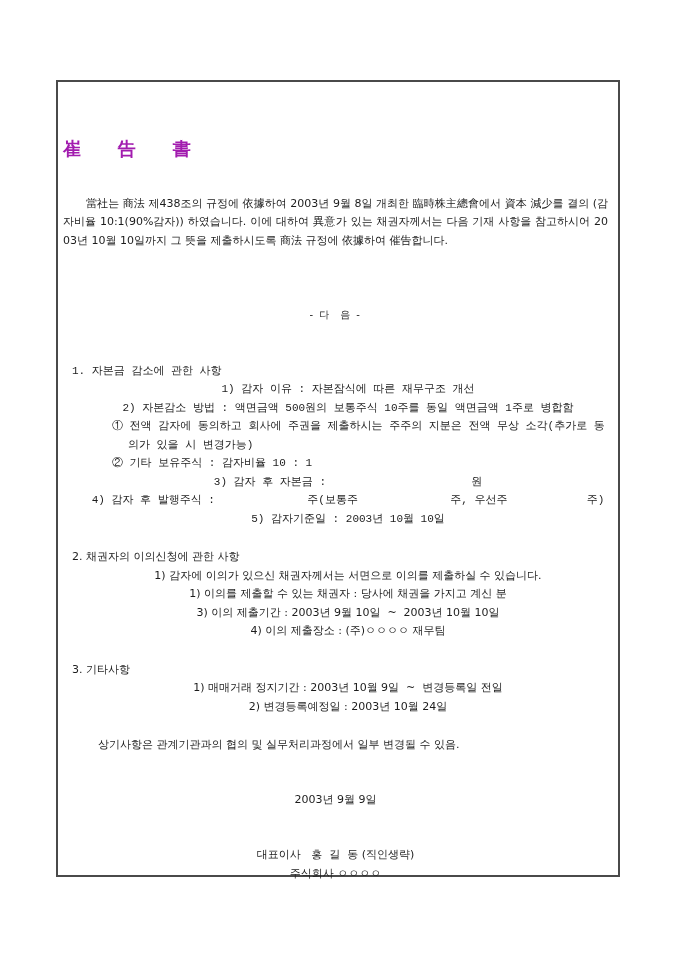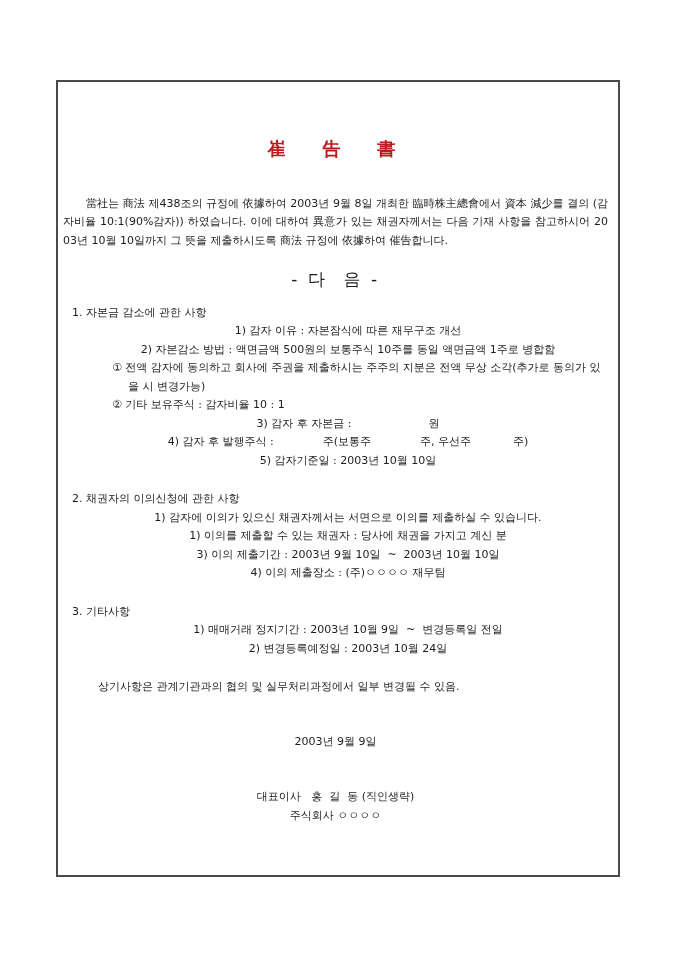--- a/index.html
+++ b/index.html
@@ -19,43 +19,42 @@
     border: 2px solid #4a4a4a;
     background: #ffffff;
   }
   .content {
     padding: 0 10px 0 5px;
     font-size: 11px;
     line-height: 18.5px;
   }
   .doc-title {
     margin-top: 58px;
-    text-align: center;
     font-size: 18px;
     font-weight: bold;
     letter-spacing: 0.45em;
-    color: #b91c1c;
+    color: #a21caf;
     white-space: pre;
   }
   .intro {
     margin-top: 36px;
     text-align: justify;
     text-indent: 23px;
     word-break: break-all;
     white-space: pre-wrap;
   }
   .divider {
-    margin-top: 20px;
+    margin-top: 56px;
     text-align: center;
-    font-size: 17px;
+    font-size: 10px;
     letter-spacing: 0.15em;
     white-space: pre;
   }
   .section { margin-top: 20px; }
-  .section.first { margin-top: 15px; }
+  .section.first { margin-top: 37px; font-family: Liberation Mono, monospace; }
   .sec-title { margin-left: 9px; white-space: pre-wrap; }
   .line { white-space: pre-wrap; }
   .lvl1 { margin-left: 25px; padding-left: 16px; text-indent: -16px; text-align: center; }
   .lvl2 { margin-left: 49px; padding-left: 16px; text-indent: -16px; }
   .note { margin-top: 20px; margin-left: 35px; white-space: pre-wrap; }
   .date-line { margin-top: 36px; text-align: center; white-space: pre; }
   .sign-block { margin-top: 37px; text-align: center; }
   .sign-line { white-space: pre; }
 </style>
 </head>

